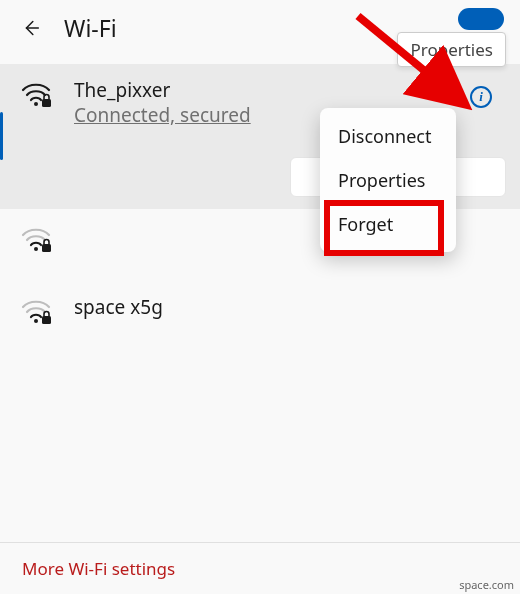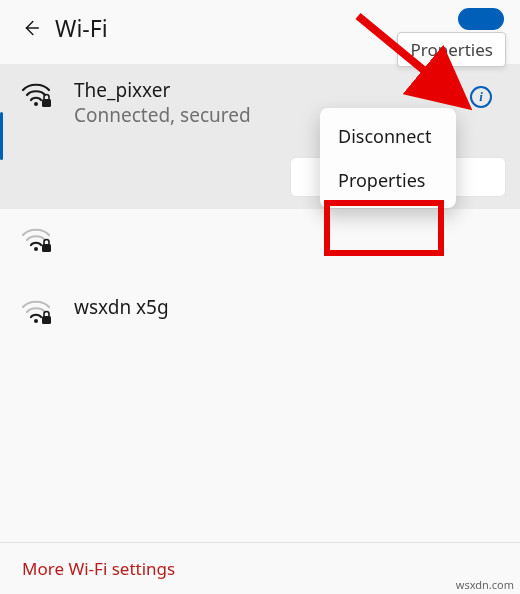--- a/index.html
+++ b/index.html
@@ -9,21 +9,21 @@
     font-family: "Segoe UI", system-ui, sans-serif;
     background: #f9f9f9;
     color: #1a1a1a;
     position: relative;
     overflow: hidden;
   }
   .header {
     display: flex;
     align-items: center;
     padding: 12px 16px 20px 20px;
-    gap: 13px;
+    gap: 22px;
     position: relative;
     text-align: center;
   }
   .back-btn svg { display: block; }
   .title { font-size: 23px; font-weight: 400; }
   .tooltip-box {
     position: absolute;
     right: 14px;
     top: 32px;
     background: #fff;
@@ -71,21 +71,21 @@
     left: 0;
     top: 48px;
     width: 3px;
     height: 48px;
     background: #005fb8;
     border-radius: 2px;
   }
   .wifi-icon { flex: 0 0 auto; margin-top: 2px; }
   .net-text { flex: 1; }
   .ssid { font-size: 19px; font-weight: 400; color: #1a1a1a; line-height: 1.3; }
-  .status { font-size: 19px; color: #707070; line-height: 1.3; }
+  .status { font-size: 19px; color: #707070; line-height: 1.3; text-decoration: underline; }
   .info-btn {
     position: absolute;
     right: 28px;
     top: 22px;
     width: 22px;
     height: 22px;
     border: 2px solid #005fb8;
     border-radius: 50%;
     display: flex;
     align-items: center;
@@ -221,30 +221,31 @@
       <svg width="32" height="28" viewBox="0 0 32 28">
         <path d="M3 10 C9 3 23 3 29 10" stroke="#bdbdbd" stroke-width="2.2" fill="none" stroke-linecap="round"></path>
         <path d="M7 15 C11 10 21 10 25 15" stroke="#bdbdbd" stroke-width="2.2" fill="none" stroke-linecap="round"></path>
         <path d="M11 20 C13 17 19 17 21 20" stroke="#1a1a1a" stroke-width="2.2" fill="none" stroke-linecap="round"></path>
         <circle cx="16" cy="24" r="2" fill="#1a1a1a"></circle>
         <rect x="22" y="19" width="9" height="8" rx="1.5" fill="#1a1a1a"></rect>
         <path d="M24 19 v-2 a2.5 2.5 0 0 1 5 0 v2" stroke="#1a1a1a" stroke-width="1.6" fill="none"></path>
       </svg>
     </span>
     <div class="net-text">
-      <div class="ssid">wsxdn x5g</div>
+      <div class="ssid">space x5g</div>
     </div>
   </div>
 
 </div>
 
 <div class="context-menu">
   <div class="menu-item">Disconnect</div>
   <div class="menu-item">Properties</div>
+  <div class="menu-item">Forget</div>
 </div>
 
 <div class="highlight-box"></div>
 
 <div class="footer">
   <span>More Wi-Fi settings</span>
 </div>
 
-<div class="watermark">wsxdn.com</div>
+<div class="watermark">space.com</div>
 
 </body></html>

